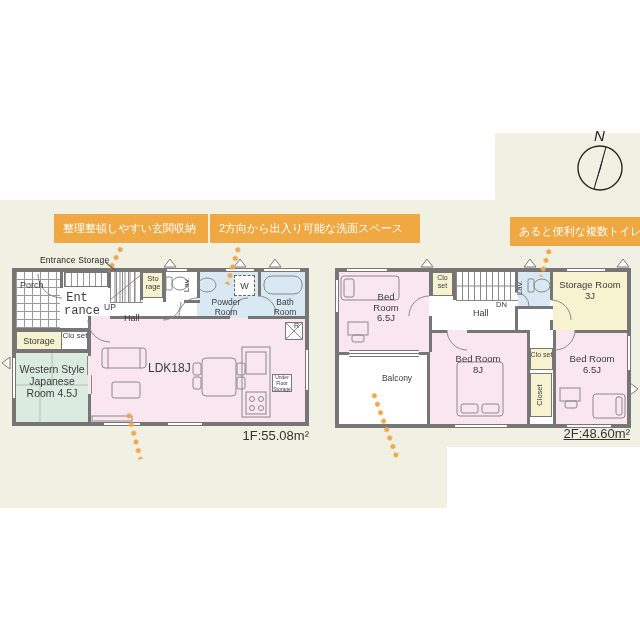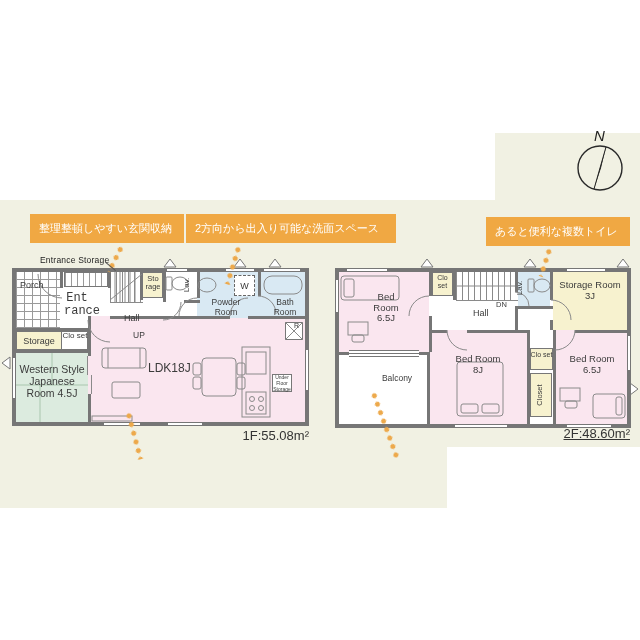--- a/index.html
+++ b/index.html
@@ -1,21 +1,21 @@
 <!DOCTYPE html>
 <html><head>
 <meta charset="utf-8">
 <style>
   html,body{margin:0;padding:0;background:#fff;}
   #stage{position:relative;width:640px;height:640px;background:#ffffff;overflow:hidden;
          font-family:"Liberation Sans","DejaVu Sans",sans-serif;color:#3b3b3b;}
   .abs{position:absolute;}
   .cream{position:absolute;background:#f1f1e3;}
   .callout{position:absolute;background:#f0a843;color:#ffffff;font-size:11px;line-height:1.35;
-           display:flex;align-items:center;padding:0 9px;box-sizing:border-box;}
+           display:flex;align-items:center;padding:0 9px;box-sizing:border-box;margin-left:24px;}
   .callout.two{flex-direction:column;align-items:flex-start;justify-content:center;}
   .plan{position:absolute;background:#ffffff;border:4px solid #767676;box-sizing:content-box;}
   .room{position:absolute;}
   .wall{position:absolute;background:#767676;}
   .thinline{position:absolute;background:#8a8a8a;}
   .lbl{position:absolute;line-height:1.12;color:#3b3b3b;}
   .ctr{text-align:center;}
   .rot90{transform:rotate(-90deg);transform-origin:center center;text-align:center;}
   .win-h{position:absolute;height:4px;background:#ffffff;border-top:1px solid #767676;
          border-bottom:1px solid #767676;box-sizing:border-box;z-index:6;}
@@ -183,21 +183,21 @@
         <line x1="99" y1="0" x2="99" y2="30"></line>
           <line x1="104" y1="0" x2="104" y2="30"></line>
         <line x1="109" y1="0" x2="109" y2="30"></line>
           <line x1="114" y1="0" x2="114" y2="30"></line>
         <line x1="119" y1="0" x2="119" y2="30"></line>
       </g>
     </svg>
 
     <div class="lbl z7" style="left:4px;top:8px;font-size:9px;">Porch</div>
     <div class="lbl z7 ctr" style="left:48px;top:20px;width:26px;font-size:12px;font-family:Liberation Mono, monospace;">Ent rance</div>
-    <div class="lbl z7 ctr" style="left:114px;top:31px;width:18px;font-size:8.5px;margin-top:28px;">UP</div>
+    <div class="lbl z7 ctr" style="left:85px;top:31px;width:18px;font-size:8.5px;">UP</div>
     <div class="lbl z7" style="left:108px;top:41px;font-size:9px;">Hall</div>
     <div class="lbl z7 ctr" style="left:126px;top:3px;width:22px;font-size:7.5px;">Sto rage</div>
     <div class="lbl z7 rot90" style="left:152px;top:8px;width:40px;height:10px;font-size:8px;">Lav.</div>
     <div class="lbl z7 ctr" style="left:184px;top:26px;width:52px;font-size:8.5px;">Powder Room</div>
     <div class="lbl z7 ctr" style="left:250px;top:26px;width:38px;font-size:8.5px;">Bath Room</div>
     <div class="lbl z7 ctr" style="left:2px;top:64px;width:42px;font-size:9px;">Storage</div>
     <div class="lbl z7 ctr" style="left:46px;top:60px;width:26px;font-size:8px;">Clo set</div>
     <div class="lbl z7 ctr" style="left:2px;top:92px;width:68px;font-size:10.5px;">Western Style Japanese Room 4.5J</div>
     <div class="lbl z7" style="left:132px;top:90px;font-size:12px;">LDK18J</div>
     <div class="lbl z7" style="left:278px;top:50px;font-size:7px;">R</div>

